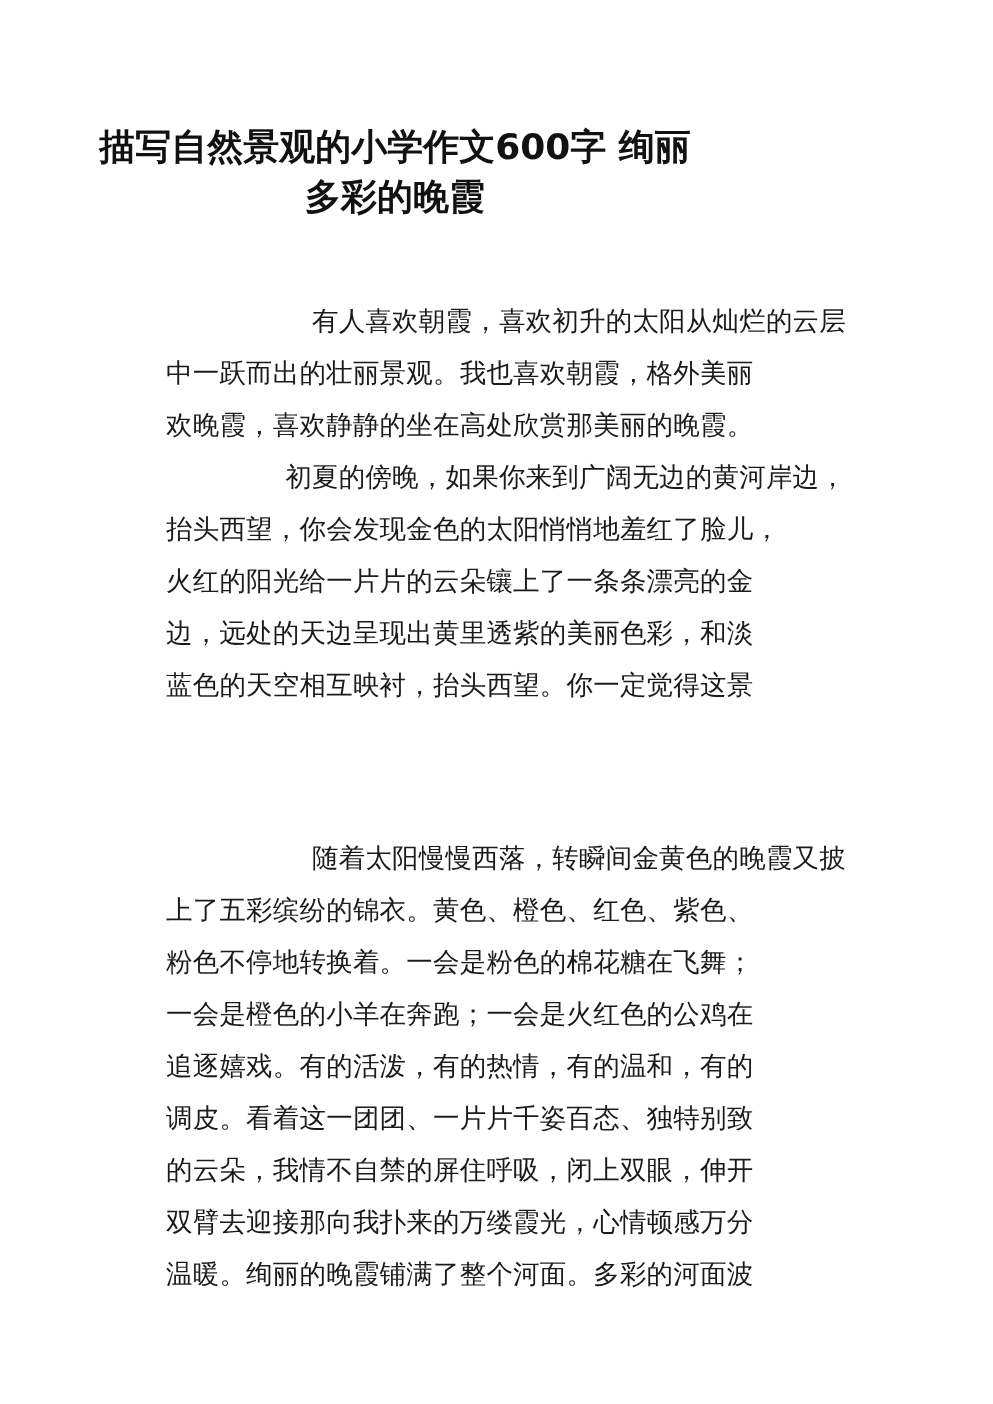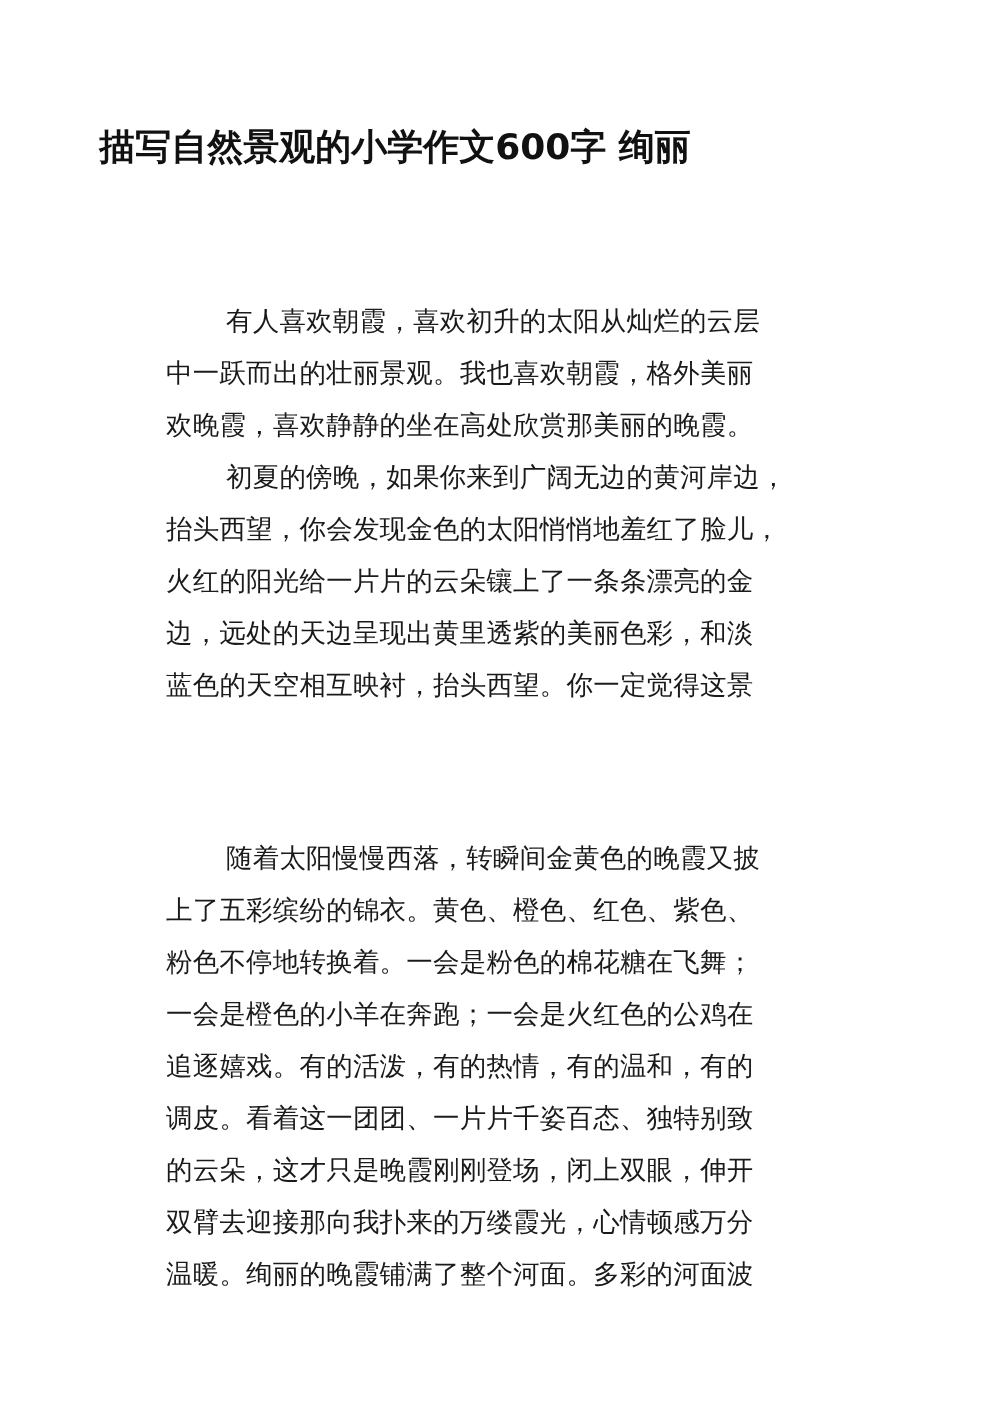--- a/index.html
+++ b/index.html
@@ -48,31 +48,33 @@
   }
   .line {
     display: block;
     height: 52px;
     line-height: 52px;
     white-space: nowrap;
     letter-spacing: 0.2px;
   }
   .line.indent {
     padding-left: 60px;
+    text-align: right;
   }
   #para-block-1 { top: 295px; }
   #para-block-2 { top: 832px; }
 </style>
 </head>
 <body>
 
 <div class="page">
 
   <h1 class="title" style="margin:0;">
     <span class="tline">描写自然景观的小学作文600字  绚丽</span>
+    <span class="tline">多彩的晚霞</span>
   </h1>
 
   <div class="body-text" id="para-block-1">
     <div>
       <span class="line indent">有人喜欢朝霞，喜欢初升的太阳从灿烂的云层</span>
       <span class="line">中一跃而出的壮丽景观。我也喜欢朝霞，格外美丽</span>
       <span class="line">欢晚霞，喜欢静静的坐在高处欣赏那美丽的晚霞。</span>
     </div>
     <div>
       <span class="line indent">初夏的傍晚，如果你来到广阔无边的黄河岸边，</span>
@@ -84,19 +86,19 @@
   </div>
 
   <div class="body-text" id="para-block-2">
     <div>
       <span class="line indent">随着太阳慢慢西落，转瞬间金黄色的晚霞又披</span>
       <span class="line">上了五彩缤纷的锦衣。黄色、橙色、红色、紫色、</span>
       <span class="line">粉色不停地转换着。一会是粉色的棉花糖在飞舞；</span>
       <span class="line">一会是橙色的小羊在奔跑；一会是火红色的公鸡在</span>
       <span class="line">追逐嬉戏。有的活泼，有的热情，有的温和，有的</span>
       <span class="line">调皮。看着这一团团、一片片千姿百态、独特别致</span>
-      <span class="line">的云朵，这才只是晚霞刚刚登场，闭上双眼，伸开</span>
+      <span class="line">的云朵，我情不自禁的屏住呼吸，闭上双眼，伸开</span>
       <span class="line">双臂去迎接那向我扑来的万缕霞光，心情顿感万分</span>
       <span class="line">温暖。绚丽的晚霞铺满了整个河面。多彩的河面波</span>
     </div>
   </div>
 
 </div>
 
 </body></html>

